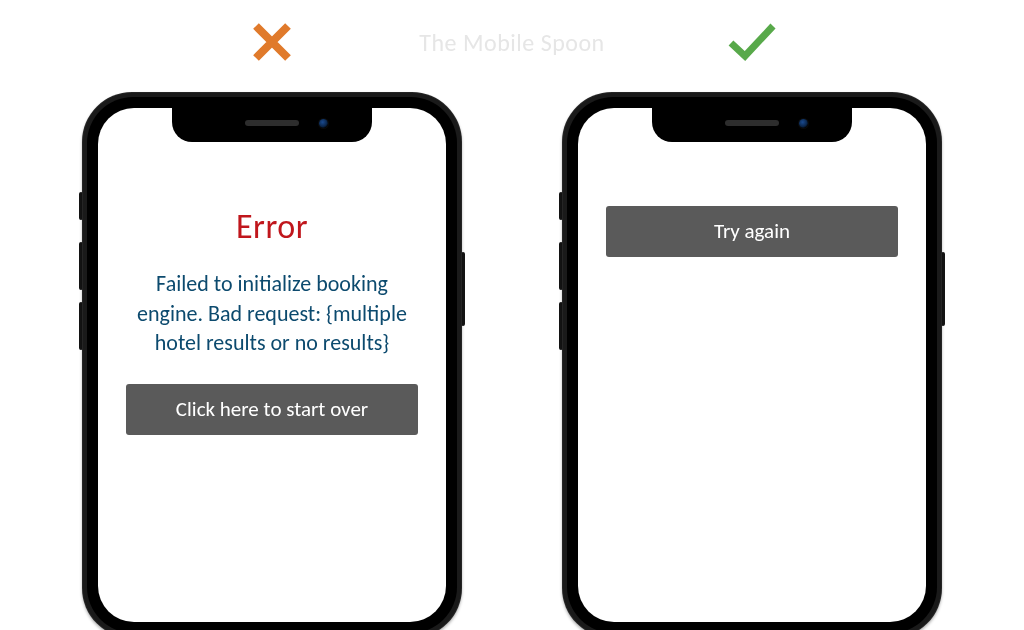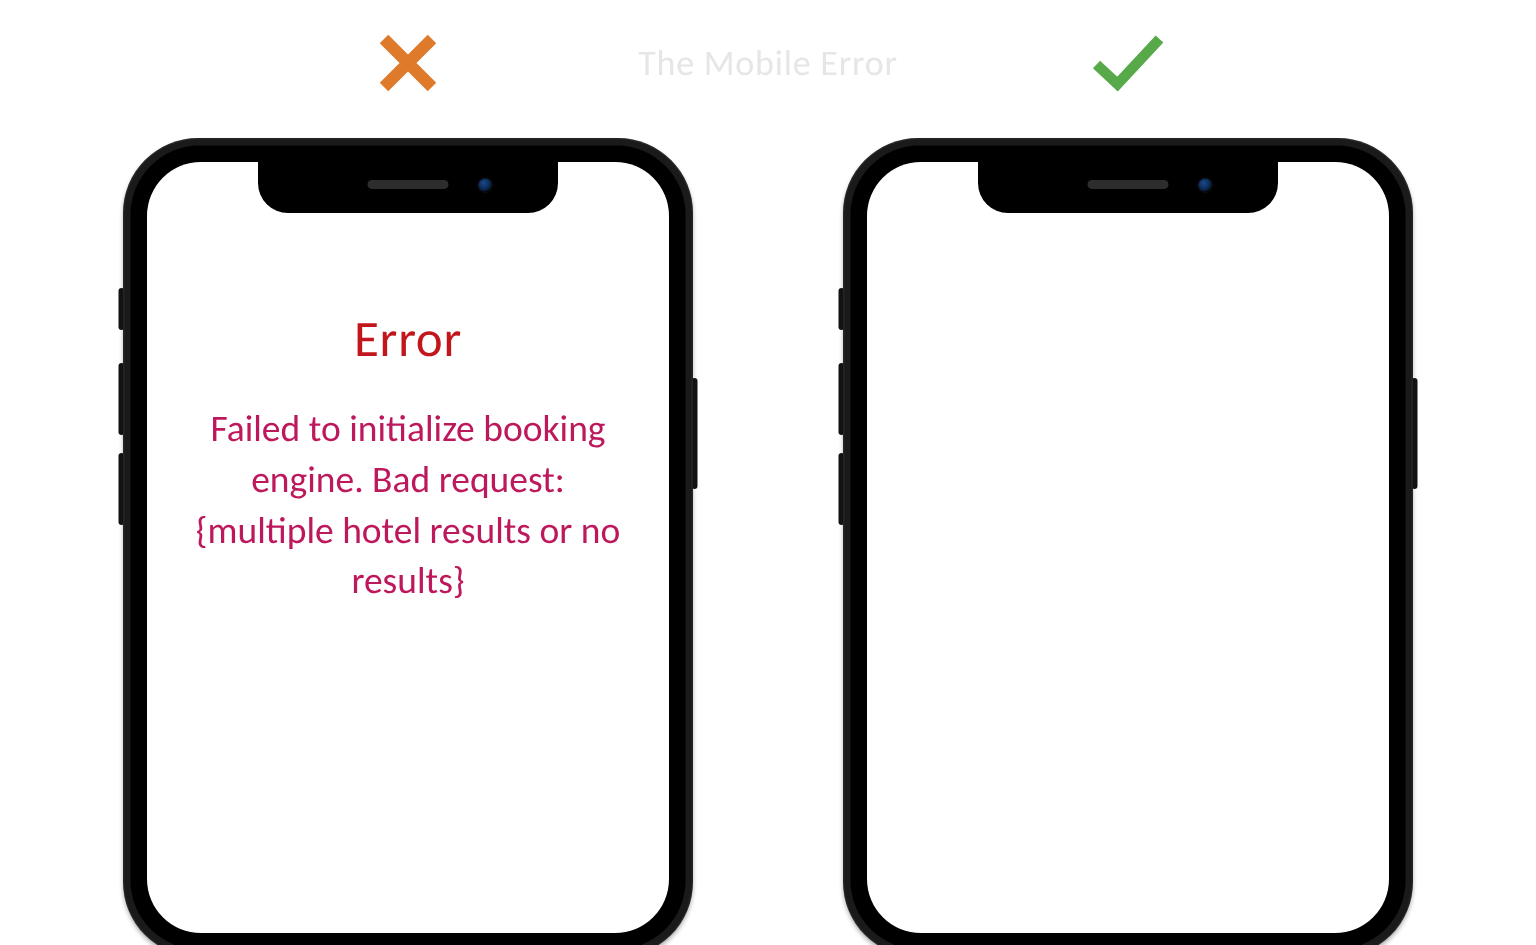--- a/index.html
+++ b/index.html
@@ -117,23 +117,23 @@
       text-align: center;
     }
     .error-title {
       font-size: 34px;
       color: #c0161c;
       font-weight: 400;
       letter-spacing: 0.5px;
       margin-bottom: 22px;
     }
     .error-body {
-      font-size: 25px;
+      font-size: 22px;
       line-height: 1.35;
-      color: #be185d;
+      color: #0c4a6e;
       margin-bottom: 26px;
       padding: 0 4px;
     }
     .action-btn {
       display: block;
       width: 100%;
       background: #5a5a5a;
       color: #ffffff;
       border: none;
       font-size: 21px;
@@ -141,21 +141,21 @@
       padding: 12px 0 13px 0;
       border-radius: 3px;
       cursor: pointer;
       font-family: inherit;
     }
     .good .error-body { margin-bottom: 48px; }
   </style>
 </head>
 <body>
 
-<div class="watermark">The Mobile Error</div>
+<div class="watermark">The Mobile Spoon</div>
 
 <div class="stage">
 
   <div class="example">
     <div class="mark">
       <svg width="48" height="48" viewBox="0 0 48 48">
         <path d="M8 8 L40 40 M40 8 L8 40" stroke="#e07a2b" stroke-width="8" stroke-linecap="butt" fill="none"></path>
       </svg>
     </div>
     <div class="phone">
@@ -163,20 +163,21 @@
       <div class="btn-side side-l2"></div>
       <div class="btn-side side-l3"></div>
       <div class="btn-side side-r1"></div>
       <div class="phone-outer"></div>
       <div class="phone-mid"></div>
       <div class="phone-screen">
         <div class="notch"></div>
         <div class="screen-content">
           <div class="error-title">Error</div>
           <div class="error-body">Failed to initialize booking engine. Bad request: {multiple hotel results or no results}</div>
+          <button class="action-btn">Click here to start over</button>
         </div>
       </div>
     </div>
   </div>
 
   <div class="example good">
     <div class="mark">
       <svg width="54" height="48" viewBox="0 0 54 48">
         <path d="M6 25 L20 38 L48 8" stroke="#58a94a" stroke-width="7" stroke-linecap="butt" stroke-linejoin="miter" fill="none"></path>
       </svg>
@@ -184,18 +185,19 @@
     <div class="phone">
       <div class="btn-side side-l1"></div>
       <div class="btn-side side-l2"></div>
       <div class="btn-side side-l3"></div>
       <div class="btn-side side-r1"></div>
       <div class="phone-outer"></div>
       <div class="phone-mid"></div>
       <div class="phone-screen">
         <div class="notch"></div>
         <div class="screen-content">
+          <button class="action-btn">Try again</button>
         </div>
       </div>
     </div>
   </div>
 
 </div>
 
 </body></html>

